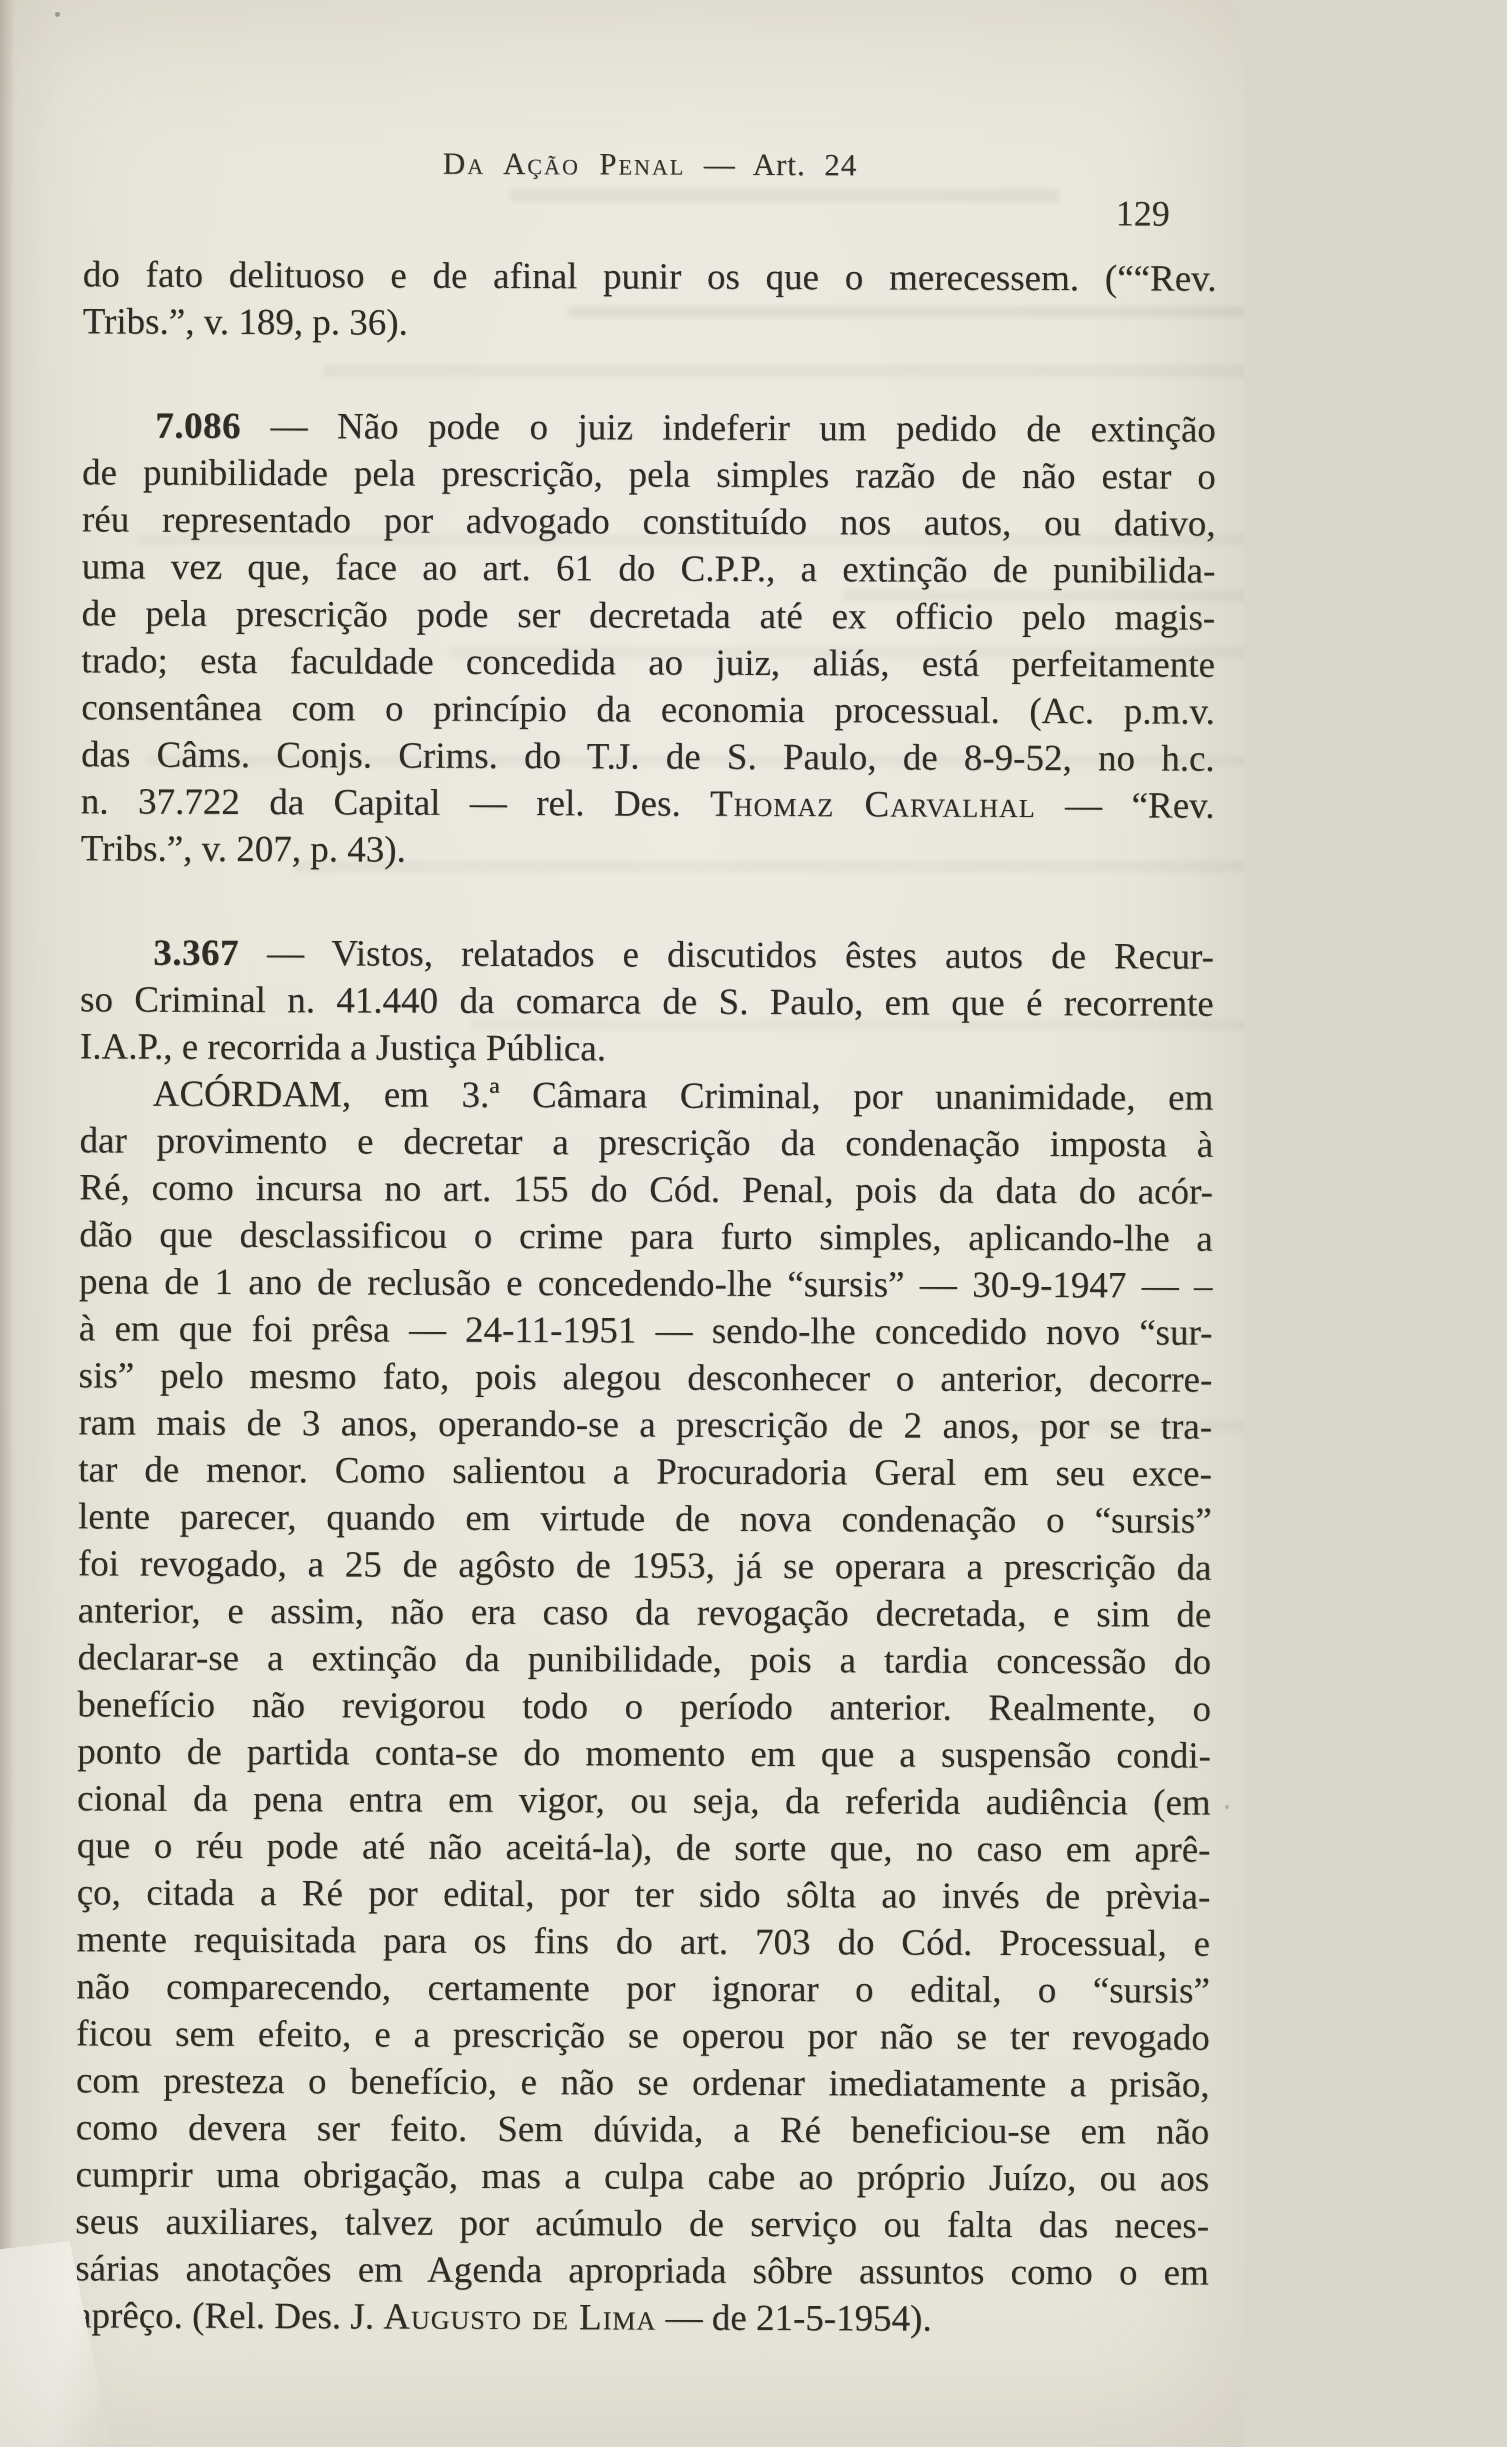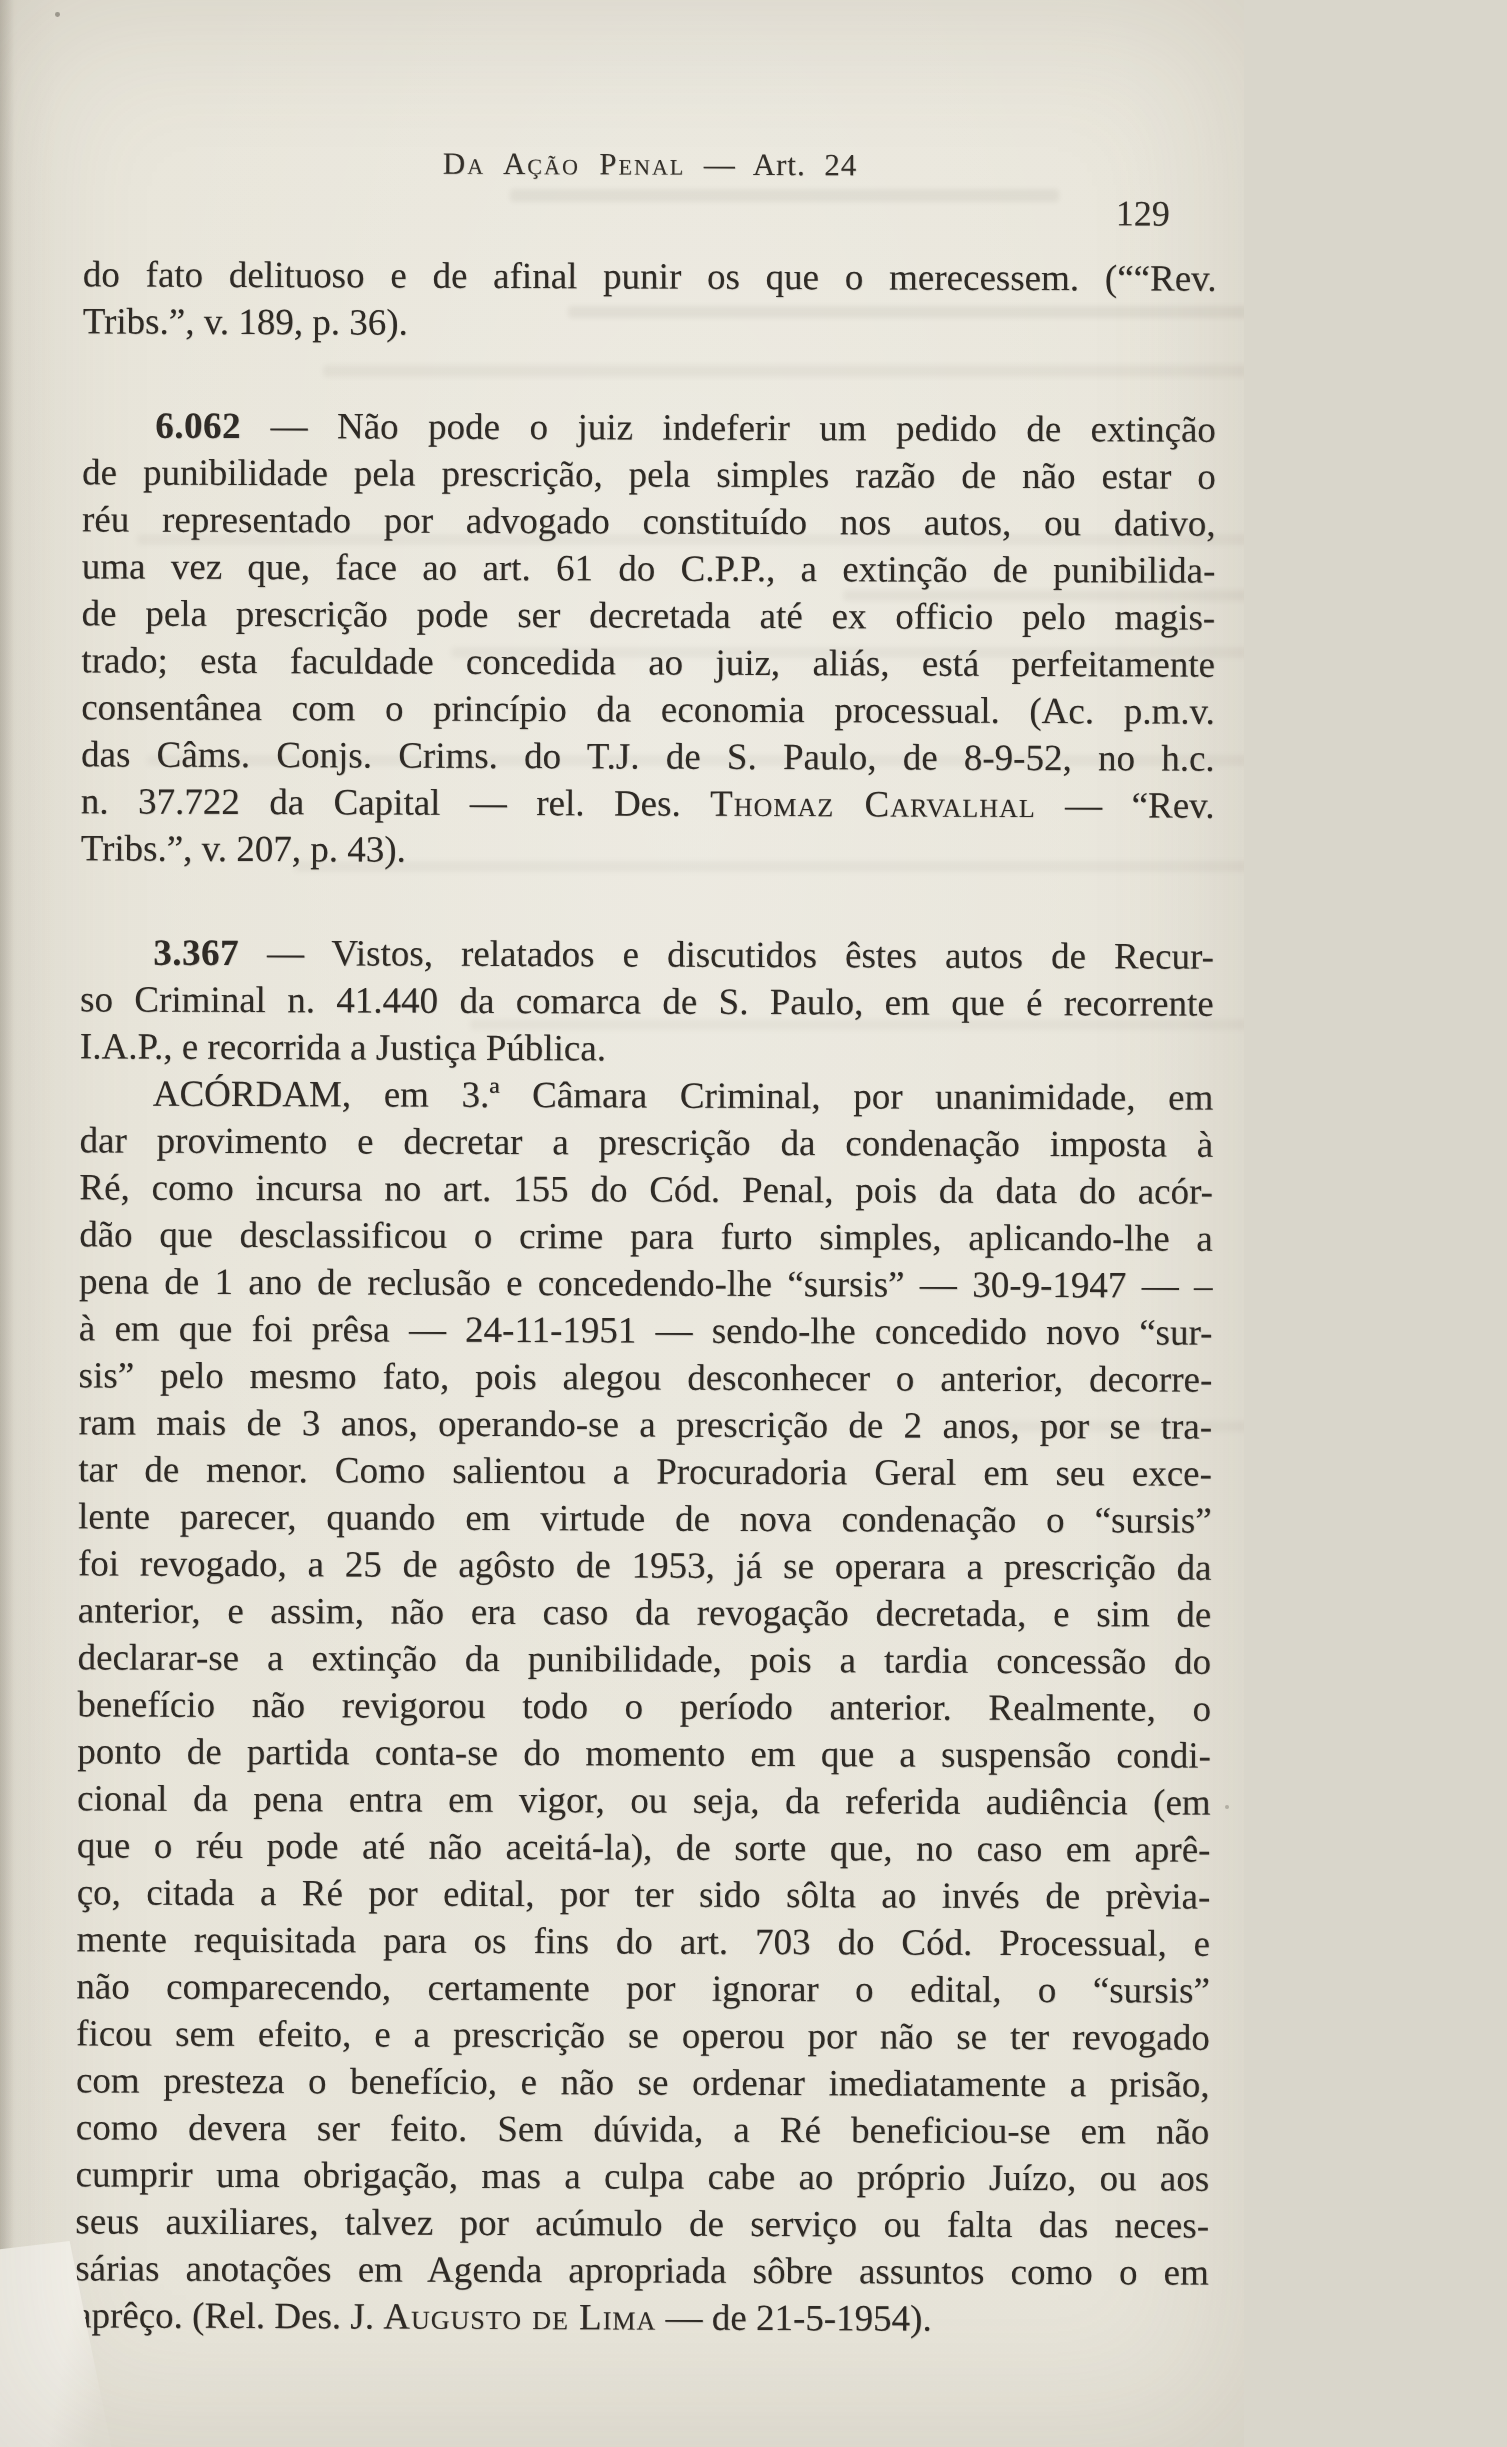--- a/index.html
+++ b/index.html
@@ -134,21 +134,21 @@
       <span class="running-title"><span>Da Ação Penal</span><span class="regular"> — Art. 24</span></span>
       <span class="folio">129</span>
     </div>
 
     <div class="body-text">
         <div class="paragraph">
           <div class="line"><span class="seg-normal">do fato delituoso e de afinal punir os que o merecessem. (““Rev.</span></div>
           <div class="line last"><span class="seg-normal">Tribs.”, v. 189, p. 36).</span></div>
         </div>
         <div class="paragraph gap-before">
-          <div class="line indent"><span class="seg-bold">6.062</span><span class="seg-normal"> — Não pode o juiz indeferir um pedido de extinção</span></div>
+          <div class="line indent"><span class="seg-bold">7.086</span><span class="seg-normal"> — Não pode o juiz indeferir um pedido de extinção</span></div>
           <div class="line"><span class="seg-normal">de punibilidade pela prescrição, pela simples razão de não estar o</span></div>
           <div class="line"><span class="seg-normal">réu representado por advogado constituído nos autos, ou dativo,</span></div>
           <div class="line"><span class="seg-normal">uma vez que, face ao art. 61 do C.P.P., a extinção de punibilida-</span></div>
           <div class="line"><span class="seg-normal">de pela prescrição pode ser decretada até </span><span class="seg-italic">ex officio</span><span class="seg-normal"> pelo magis-</span></div>
           <div class="line"><span class="seg-normal">trado; esta faculdade concedida ao juiz, aliás, está perfeitamente</span></div>
           <div class="line"><span class="seg-normal">consentânea com o princípio da economia processual. (Ac. p.m.v.</span></div>
           <div class="line"><span class="seg-normal">das Câms. Conjs. Crims. do T.J. de S. Paulo, de 8-9-52, no h.c.</span></div>
           <div class="line"><span class="seg-normal">n. 37.722 da Capital — rel. Des. </span><span class="seg-smallcaps">Thomaz Carvalhal</span><span class="seg-normal"> — “Rev.</span></div>
           <div class="line last"><span class="seg-normal">Tribs.”, v. 207, p. 43).</span></div>
         </div>

